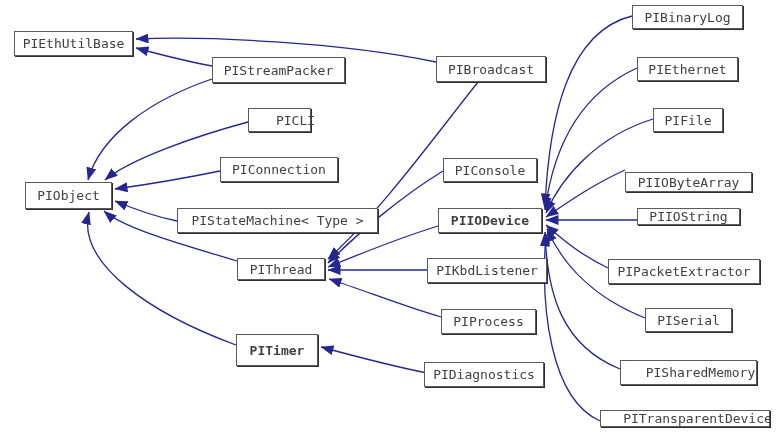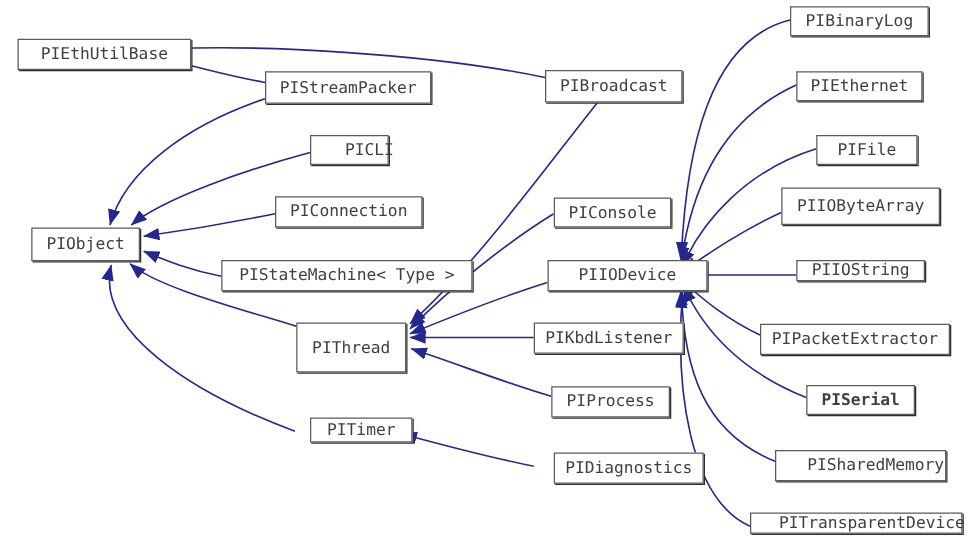--- a/index.html
+++ b/index.html
@@ -53,37 +53,37 @@
         <path d="M653,119 C598,136 562,176 546,213" fill="none" stroke="#262690" stroke-width="1.3" marker-end="url(#arrowhead)"></path>
         <path d="M625,170 C594,184 568,202 546,217" fill="none" stroke="#262690" stroke-width="1.3" marker-end="url(#arrowhead)"></path>
         <path d="M637,220 L546,220" fill="none" stroke="#262690" stroke-width="1.3" marker-end="url(#arrowhead)"></path>
         <path d="M608,268 C581,255 563,240 546,225" fill="none" stroke="#262690" stroke-width="1.3" marker-end="url(#arrowhead)"></path>
         <path d="M645,318 C592,297 562,263 547,229" fill="none" stroke="#262690" stroke-width="1.3" marker-end="url(#arrowhead)"></path>
         <path d="M620,369 C563,346 547,296 545,232" fill="none" stroke="#262690" stroke-width="1.3" marker-end="url(#arrowhead)"></path>
         <path d="M600,421 C551,399 540,310 546,234" fill="none" stroke="#262690" stroke-width="1.3" marker-end="url(#arrowhead)"></path>
       </g>
   </svg>
   <div id="node-layer">
-      <div class="class-node" style="left: 14px; top: 31px; width: 139px; height: 25px;">PIEthUtilBase</div>
+      <div class="class-node" style="left: 14px; top: 31px; width: 119px; height: 25px;">PIEthUtilBase</div>
       <div class="class-node" style="left: 25px; top: 182px; width: 87px; height: 27px;">PIObject</div>
       <div class="class-node" style="left: 212px; top: 57px; width: 133px; height: 26px;">PIStreamPacker</div>
       <div class="class-node" style="left: 248px; top: 108px; width: 63px; height: 24px; padding-left: 32px;">PICLI</div>
       <div class="class-node" style="left: 220px; top: 157px; width: 118px; height: 25px;">PIConnection</div>
       <div class="class-node" style="left: 177px; top: 208px; width: 201px; height: 25px;">PIStateMachine&lt; Type &gt;</div>
-      <div class="class-node" style="left: 237px; top: 258px; width: 88px; height: 40px;">PIThread</div>
-      <div class="class-node" style="left: 248px; top: 334px; width: 82px; height: 20px;">PITimer</div>
+      <div class="class-node" style="left: 237px; top: 258px; width: 88px; height: 22px;">PIThread</div>
+      <div class="class-node" style="left: 236px; top: 334px; width: 82px; height: 32px; font-weight: bold;">PITimer</div>
       <div class="class-node" style="left: 436px; top: 56px; width: 110px; height: 26px;">PIBroadcast</div>
       <div class="class-node" style="left: 443px; top: 158px; width: 94px; height: 24px;">PIConsole</div>
-      <div class="class-node" style="left: 438px; top: 208px; width: 128px; height: 25px;">PIIODevice</div>
+      <div class="class-node" style="left: 438px; top: 208px; width: 104px; height: 25px; font-weight: bold;">PIIODevice</div>
       <div class="class-node" style="left: 427px; top: 258px; width: 120px; height: 25px;">PIKbdListener</div>
       <div class="class-node" style="left: 441px; top: 309px; width: 95px; height: 25px;">PIProcess</div>
-      <div class="class-node" style="left: 443px; top: 362px; width: 120px; height: 25px;">PIDiagnostics</div>
+      <div class="class-node" style="left: 424px; top: 362px; width: 120px; height: 25px;">PIDiagnostics</div>
       <div class="class-node" style="left: 632px; top: 5px; width: 111px; height: 24px;">PIBinaryLog</div>
       <div class="class-node" style="left: 637px; top: 57px; width: 101px; height: 24px;">PIEthernet</div>
-      <div class="class-node" style="left: 653px; top: 108px; width: 81px; height: 24px;">PIFile</div>
-      <div class="class-node" style="left: 625px; top: 150px; width: 127px; height: 30px;">PIIOByteArray</div>
+      <div class="class-node" style="left: 653px; top: 108px; width: 70px; height: 24px;">PIFile</div>
+      <div class="class-node" style="left: 625px; top: 172px; width: 127px; height: 20px;">PIIOByteArray</div>
       <div class="class-node" style="left: 637px; top: 208px; width: 103px; height: 17px;">PIIOString</div>
       <div class="class-node" style="left: 608px; top: 259px; width: 152px; height: 25px;">PIPacketExtractor</div>
-      <div class="class-node" style="left: 645px; top: 308px; width: 87px; height: 24px; font-weight: bold;">PISerial</div>
+      <div class="class-node" style="left: 645px; top: 308px; width: 87px; height: 24px;">PISerial</div>
       <div class="class-node" style="left: 620px; top: 360px; width: 137px; height: 25px; padding-left: 24px;">PISharedMemory</div>
       <div class="class-node" style="left: 600px; top: 410px; width: 170px; height: 17px; padding-left: 25px;">PITransparentDevice</div>
     </div>
 </div>
 
 </body></html>

